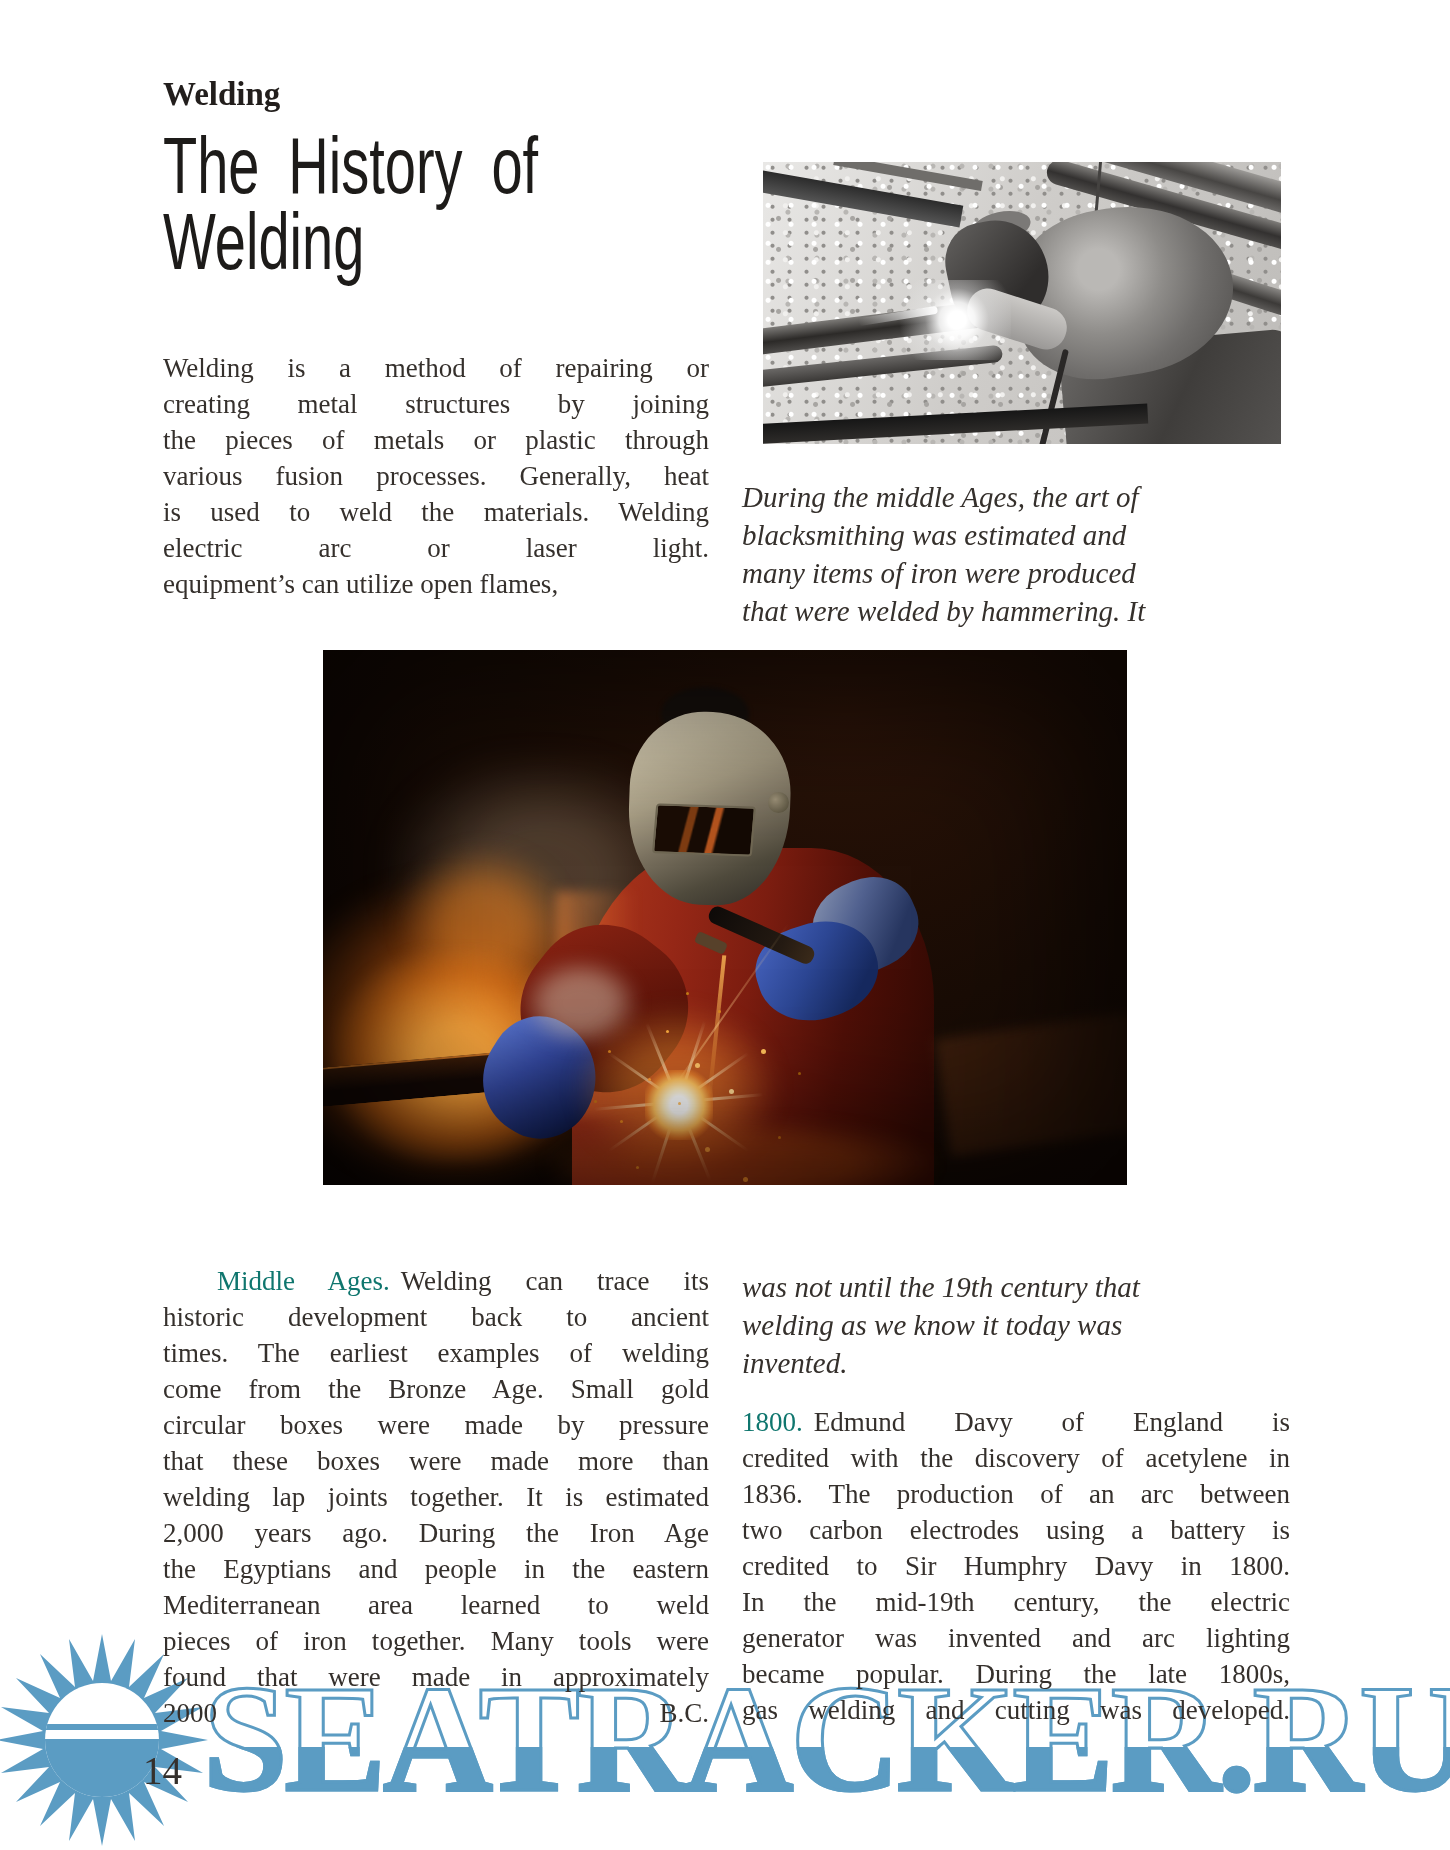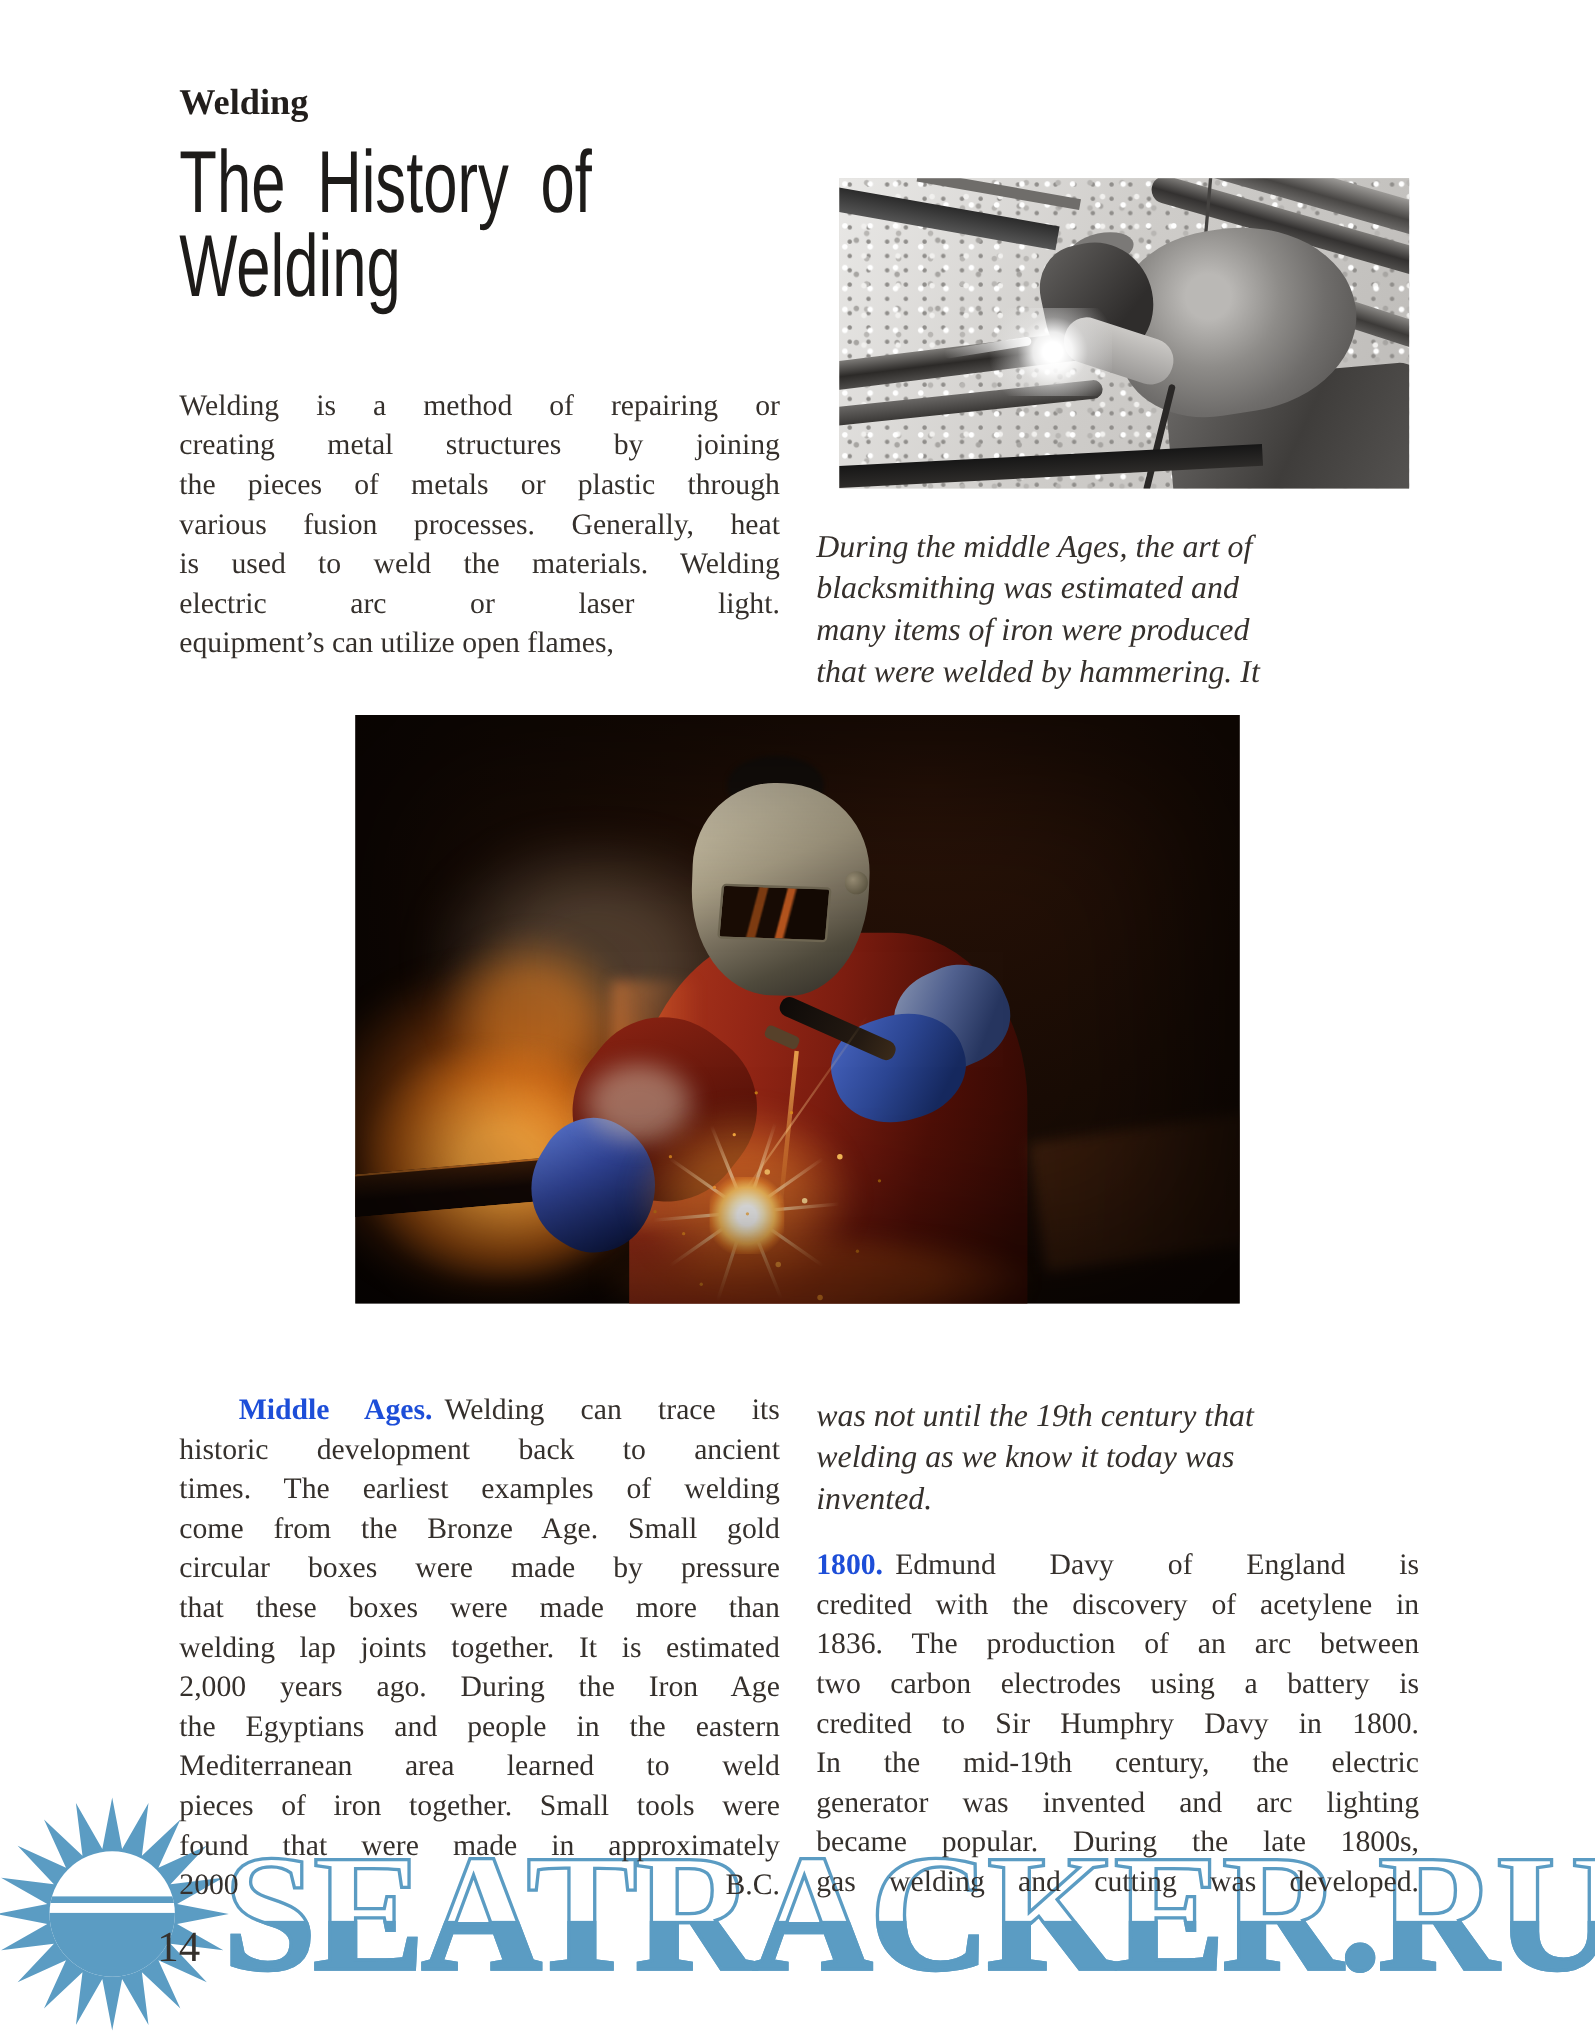--- a/index.html
+++ b/index.html
@@ -14,21 +14,21 @@
   }
   .title{
     position:absolute;left:163px;top:128px;
     font-family:"Liberation Sans",sans-serif;font-weight:400;color:#1d1b19;
     font-size:80px;line-height:76px;word-spacing:19px;letter-spacing:0px;
     transform:scaleX(0.70);transform-origin:0 0;white-space:nowrap;
   }
   .body-col{position:absolute;font-size:27px;line-height:36px;color:#35302c;margin-top:20px;}
   .jline{text-align:justify;text-align-last:justify;}
   .last-left > div:last-child{text-align-last:left;}
-  .run-in{font-weight:bold;color:#1d4ed8;margin-right:11px;}
+  .run-in{font-weight:normal;color:#0f766e;margin-right:11px;}
   .cap-line{text-align:left;}
   .caption{
     position:absolute;font-style:italic;font-size:29px;line-height:38px;color:#35302c;
   }
   .caption2{font-style:italic;font-size:29px;line-height:38px;margin-bottom:22px;}
   .page-number{position:absolute;left:143px;top:1727px;font-size:39px;color:#35302c;z-index:3;margin-top:21px;}
   .zup{z-index:3;}
   
   .watermark{
     position:absolute;left:203px;top:1663px;z-index:1;
@@ -255,21 +255,21 @@
     <div>
         <div class="jline">historic development back to ancient</div>
         <div class="jline">times. The earliest examples of welding</div>
         <div class="jline">come from the Bronze Age. Small gold</div>
         <div class="jline">circular boxes were made by pressure</div>
         <div class="jline">that these boxes were made more than</div>
         <div class="jline">welding lap joints together. It is estimated</div>
         <div class="jline">2,000 years ago. During the Iron Age</div>
         <div class="jline">the Egyptians and people in the eastern</div>
         <div class="jline">Mediterranean area learned to weld</div>
-        <div class="jline">pieces of iron together. Small tools were</div>
+        <div class="jline">pieces of iron together. Many tools were</div>
         <div class="jline">found that were made in approximately</div>
         <div class="jline">2000 B.C.</div>
       </div>
   </div>
 
   <div class="body-col zup" style="left:742px;top:1248px;width:548px;">
     <div class="caption2">
         <div class="cap-line">was not until the 19th century that</div>
         <div class="cap-line">welding as we know it today was</div>
         <div class="cap-line">invented.</div>

